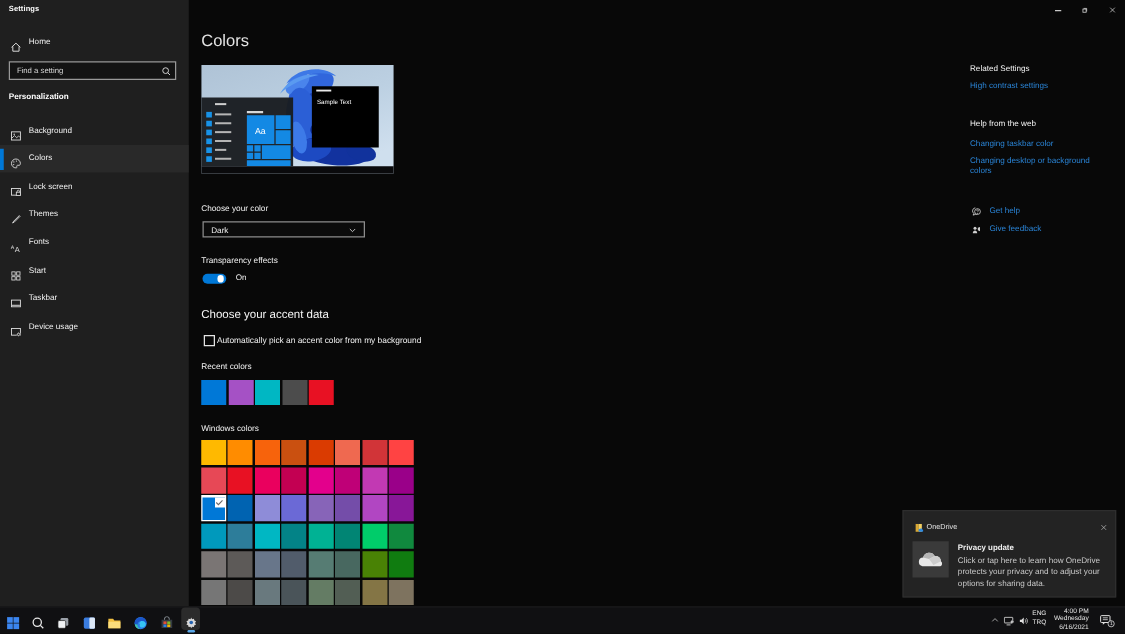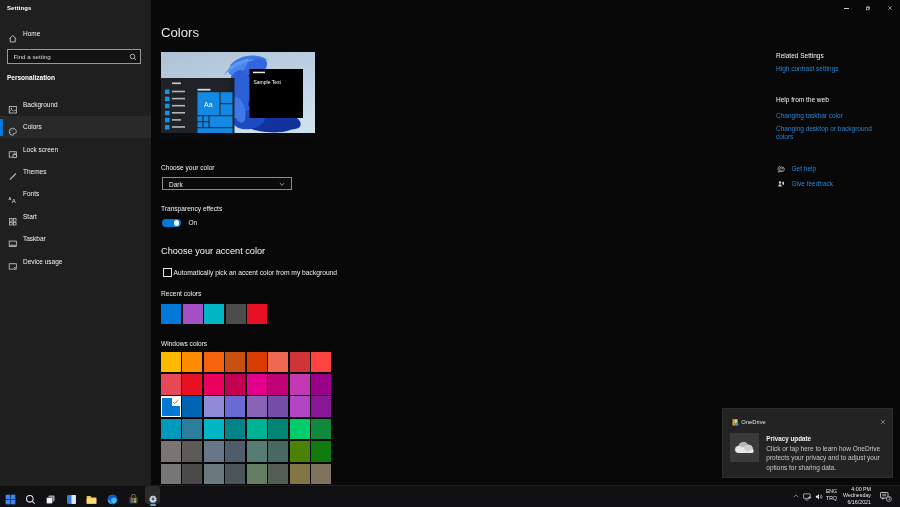--- a/index.html
+++ b/index.html
@@ -162,21 +162,21 @@
         <path d="M2 2.5 L7 7.5 L12 2.5" fill="none" stroke="#d8d8d8" stroke-width="1.6"></path>
       </svg>
   </div>
 
   <div class="abs lbl" style="left:161px;top:204.8px;">Transparency effects</div>
   <div class="abs" style="left:161.5px;top:218.8px;width:19.5px;height:8.6px;border-radius:4.3px;background:#0078d7;">
     <div class="abs" style="right:1.8px;top:1.7px;width:5.2px;height:5.2px;border-radius:50%;background:#ffffff;"></div>
   </div>
   <div class="abs lbl" style="left:188.5px;top:219.2px;font-size:6.5px;">On</div>
 
-  <div class="abs" style="left:161px;top:245.5px;color:#f5f5f5;font-size:9.2px;">Choose your accent color</div>
+  <div class="abs" style="left:161px;top:245.5px;color:#f5f5f5;font-size:9.2px;">Choose your accent data</div>
 
   <div class="abs" style="left:163px;top:268.2px;width:8.6px;height:8.6px;border:1px solid #e4e4e4;background:transparent;"></div>
   <div class="abs" style="left:173.5px;top:268.9px;color:#f0f0f0;font-size:6.7px;">Automatically pick an accent color from my background</div>
 
   <div class="abs lbl" style="left:161px;top:290px;">Recent colors</div>
   <div id="recent">
       <div class="abs" style="left:161.3px;top:303.5px;width:19.9px;height:20.3px;background:#0078d7;"></div>
       <div class="abs" style="left:182.75px;top:303.5px;width:19.9px;height:20.3px;background:#a551c5;"></div>
       <div class="abs" style="left:204.20000000000002px;top:303.5px;width:19.9px;height:20.3px;background:#00b7c3;"></div>
       <div class="abs" style="left:225.65px;top:303.5px;width:19.9px;height:20.3px;background:#4c4c4c;"></div>

